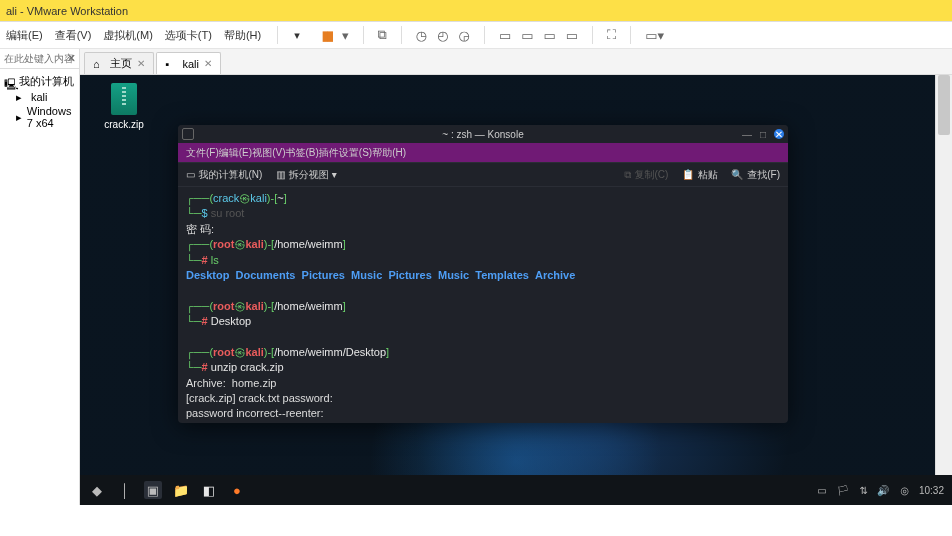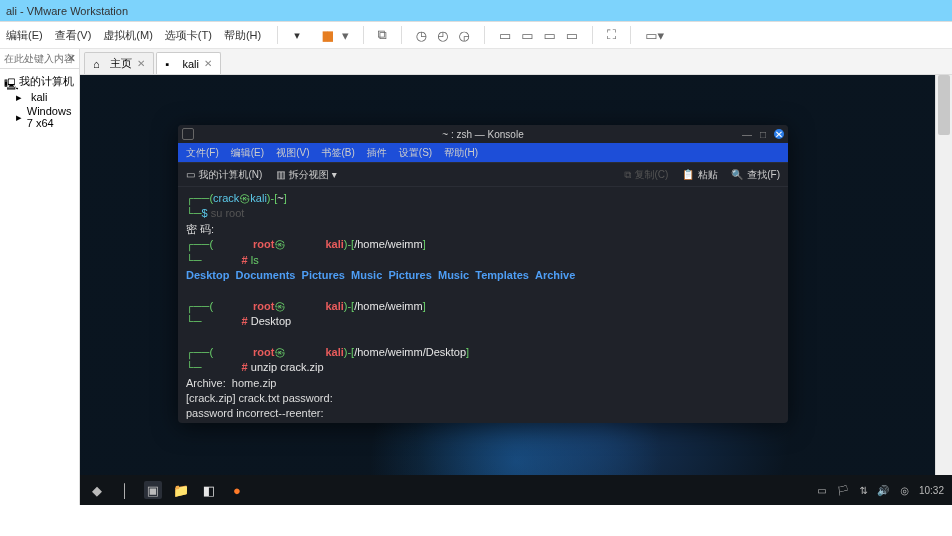--- a/index.html
+++ b/index.html
@@ -1,18 +1,18 @@
 <!DOCTYPE html>
 <html><head>
 <meta charset="utf-8">
 <style>
 * { margin: 0; padding: 0; box-sizing: border-box; font-family: "Segoe UI", Arial, sans-serif; }
 body { width: 952px; height: 536px; overflow: hidden; background: #fff; position: relative; }
 
-.titlebar { height: 22px; background: #7dd3fc; border-bottom: 1px solid #ddd; display: flex; align-items: center; padding: 0 6px; font-size: 11px; color: #333; }
+.titlebar { height: 22px; background: #fde047; border-bottom: 1px solid #ddd; display: flex; align-items: center; padding: 0 6px; font-size: 11px; color: #333; }
 
 .menubar { height: 27px; background: #fff; border-bottom: 1px solid #e5e5e5; display: flex; align-items: center; padding: 0 6px; font-size: 11px; color: #333; gap: 12px; }
 .menubar .menu-item { cursor: pointer; }
 .menubar .sep { width: 1px; height: 18px; background: #ddd; margin: 0 4px; }
 .menubar .toolbar-icons { display: flex; gap: 10px; margin-left: 10px; align-items: center; }
 .menubar .icon { color: #666; font-size: 13px; cursor: pointer; }
 .menubar .pause { color: #e67e22; font-size: 13px; letter-spacing: -2px; font-weight: bold; }
 
 .main { display: flex; height: 456px; }
 
@@ -37,31 +37,31 @@
 .desktop-icon { position:absolute; top:8px; left:14px; width:60px; text-align:center; color:#fff; font-size:10px; cursor:pointer; }
 .desktop-icon .zip-icon { width:26px; height:32px; background:linear-gradient(#14a085,#0d7a63); margin:0 auto 4px; border-radius:2px; position:relative; }
 .desktop-icon .zip-icon::after { content:""; position:absolute; left:11px; top:4px; width:4px; height:20px; background:repeating-linear-gradient(#9fd9c9 0 2px, transparent 2px 4px); }
 
 .konsole { position:absolute; left:98px; top:50px; width:610px; height:298px; background:#1f2229; border-radius:4px; box-shadow:0 4px 24px rgba(0,0,0,0.6); overflow:hidden; font-family: "DejaVu Sans Mono", monospace; }
 .konsole .ktitle { height:18px; background:#1f2229; display:flex; align-items:center; justify-content:center; font-size:10px; color:#ccc; position:relative; }
 .konsole .ktitle .win-btns { position:absolute; right:4px; display:flex; gap:6px; align-items:center; }
 .konsole .ktitle .win-btns span { width:10px; height:10px; display:inline-flex; align-items:center; justify-content:center; font-size:10px; cursor:pointer; }
 .konsole .ktitle .close-btn { background:#2b7de9; border-radius:50%; color:#fff; font-size:8px; }
 .konsole .ktitle .app-icon { position:absolute; left:4px; width:12px; height:12px; border:1px solid #666; border-radius:2px; }
-.konsole .kmenu { height:20px; background:#1d4ed8; display:flex; align-items:center; padding:0 8px; font-size:10px; color:#ccc; gap:12px; border-bottom:1px solid #2a2d35; }
+.konsole .kmenu { height:20px; background:#701a75; display:flex; align-items:center; padding:0 8px; font-size:10px; color:#ccc; gap:0; border-bottom:1px solid #2a2d35; }
 .konsole .kmenu span { cursor:pointer; }
 .konsole .ktool { height:24px; background:#1f2229; display:flex; align-items:center; padding:0 8px; font-size:10px; color:#ccc; border-bottom:1px solid #2a2d35; gap:14px; }
 .konsole .ktool .spacer { flex:1; }
 .konsole .ktool .dim { color:#555; }
 .konsole .ktool span { display:inline-flex; align-items:center; gap:3px; cursor:pointer; }
 .konsole .kbody { padding:4px 8px; font-size:11px; line-height:1.4; color:#ddd; white-space:pre; overflow:auto; height:232px; }
 .kbody .grn { color:#6bd26b; }
 .kbody .blu { color:#4e9ef5; font-weight:bold; }
 .kbody .cyan { color:#5bc8e8; }
-.kbody .red { color:#e95c5c; font-weight:bold;margin-left:40px; }
+.kbody .red { color:#e95c5c; font-weight:bold; }
 .kbody .wht { color:#e6e6e6; }
 .kbody .dim2 { color:#555; }
 
 .taskbar { position:absolute; left:0; right:0; bottom:0; height:30px; background:#101418; display:flex; align-items:center; padding:0 8px; gap:10px; z-index:3; }
 .taskbar .tb-icon { width:18px; height:18px; display:flex; align-items:center; justify-content:center; color:#bbb; cursor:pointer; font-size:13px; }
 .taskbar .tb-right { margin-left:auto; display:flex; gap:10px; align-items:center; color:#bbb; font-size:10px; }
 .taskbar .tb-right span { cursor:pointer; }
 .taskbar .active-app { background:#2a2f38; border-radius:2px; padding:2px 4px; }
 
 .vscroll { position:absolute; right:0; top:26px; bottom:0; width:17px; background:#f0f0f0; border-left:1px solid #ddd; }
@@ -135,20 +135,24 @@
       </div>
       <div class="tab">
         <span class="tab-icon">▪</span>
         <span>kali</span>
         <span class="x">✕</span>
       </div>
     </div>
 
     <div class="vm-desktop">
 
+      <div class="desktop-icon">
+        <div class="zip-icon"></div>
+        <span>crack.zip</span>
+      </div>
 
       <div class="konsole">
         <div class="ktitle">
           <span class="app-icon"></span>
           <span>~ : zsh — Konsole</span>
           <div class="win-btns">
             <span style="color:#888">—</span>
             <span style="color:#888">□</span>
             <span class="close-btn">✕</span>
           </div>

